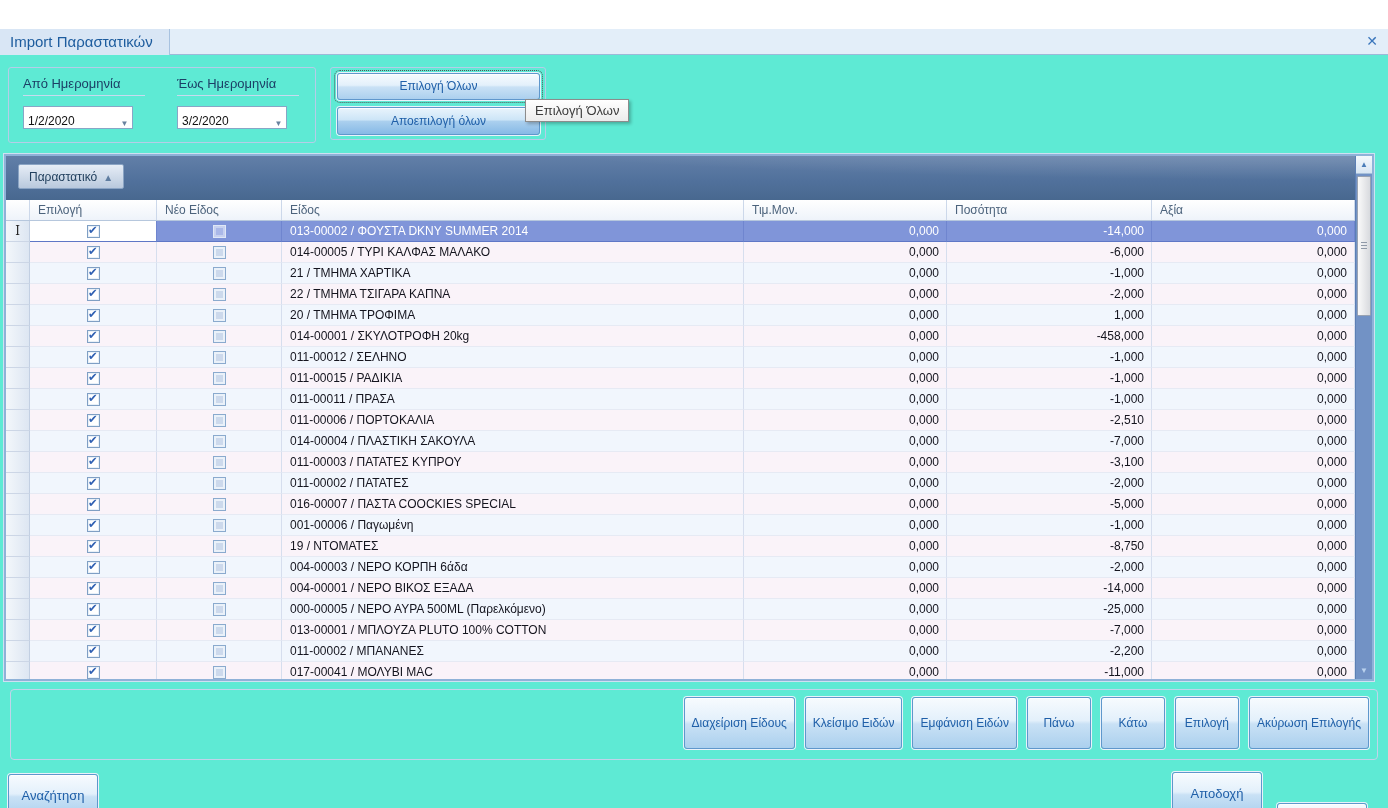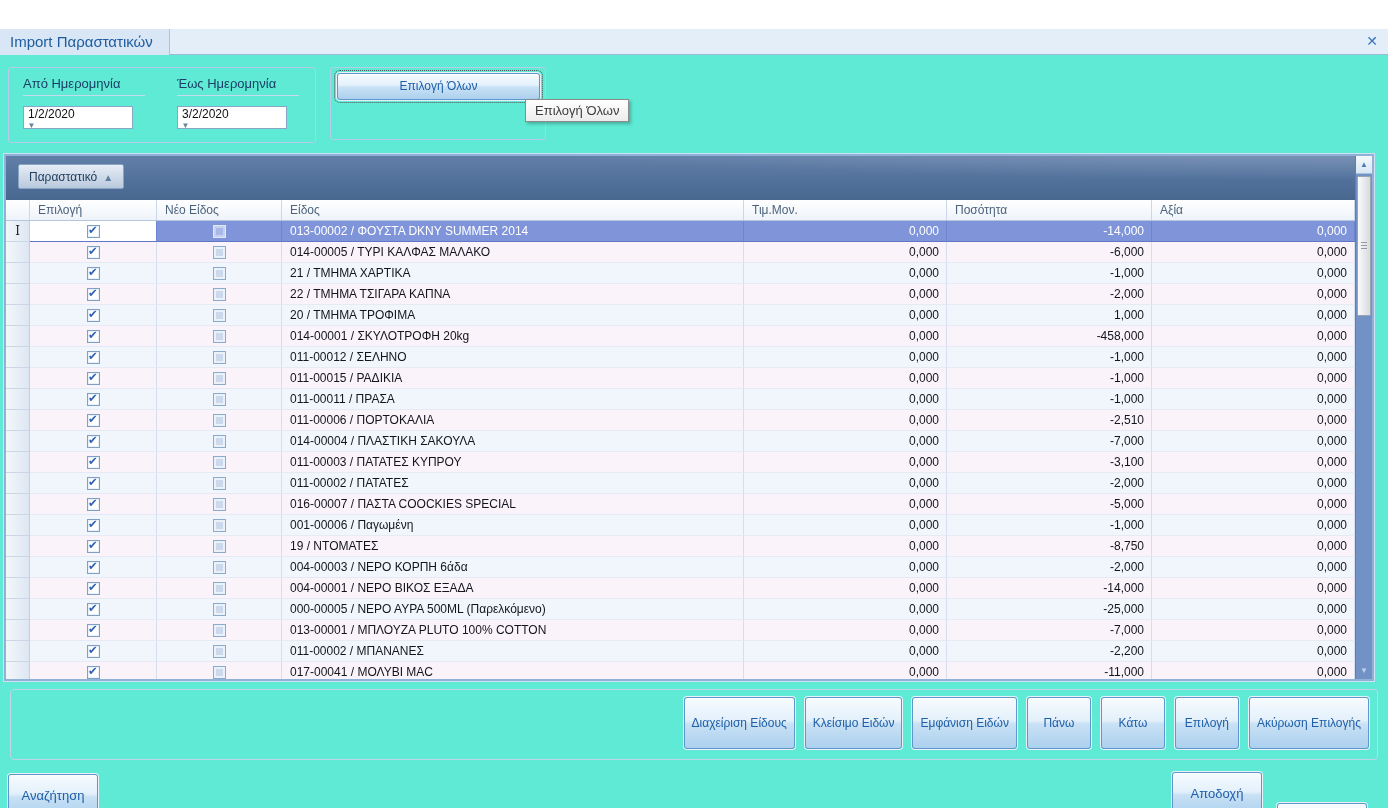--- a/index.html
+++ b/index.html
@@ -11,21 +11,21 @@
   .tabstrip { position:absolute; left:0; top:0; width:100%; height:26px; background:#e3eef9; border-bottom:1px solid #9db9d8; }
   .tab { position:absolute; left:0; top:0; height:26px; padding:0 16px 0 10px; background:#d9e6f5; border-right:1px solid #a8c2e0; color:#1d5c9e; font-size:15px; line-height:25px; z-index:2; }
   .close-icon { position:absolute; right:10px; top:3px; color:#3a76bc; font-weight:bold; font-size:14px; cursor:default; line-height:18px; }
 
   
   .groupbox { position:absolute; border:1px solid #b5cde8; border-radius:3px; }
   .dates-box { left:8px; top:38px; width:308px; height:76px; }
   .field { position:absolute; top:8px; width:122px; }
   .field-from { left:14px; } .field-to { left:168px; }
   .field-label { display:block; font-size:13px; color:#1c3f66; padding-bottom:4px; border-bottom:1px solid #c8daee; white-space:nowrap; }
-  .combo { position:absolute; top:38px; width:110px; height:23px; background:#fff; border:1px solid #88a6c6; display:flex; align-items:flex-start;flex-direction:column; }
+  .combo { position:absolute; top:38px; width:110px; height:23px; background:#fff; border:1px solid #88a6c6; display:flex; align-items:flex-end; }
   .combo-from { left:14px; } .combo-to { left:168px; }
   .combo-text { flex:1; font-size:12px; color:#111; padding-left:4px; }
   .combo-arrow { width:15px; text-align:center; font-size:8px; color:#68829e; }
 
   .actions-box { left:330px; top:38px; width:216px; height:73px; }
 
   
   .btn { border:1px solid #5f97cc; border-radius:3px;
          background:linear-gradient(180deg,#f7fbfe 0%,#e3f0fb 45%,#c9e1f5 52%,#abd0ee 100%);
          box-shadow:inset 0 1px 0 rgba(255,255,255,.85), 0 0 0 1px #e9f2fb;
@@ -127,20 +127,21 @@
       <span class="combo-arrow">▼</span>
     </div>
     <div class="combo combo-to">
       <span class="combo-text">3/2/2020</span>
       <span class="combo-arrow">▼</span>
     </div>
   </div>
 
   <div class="groupbox actions-box">
     <div class="btn btn-select-all">Επιλογή Όλων</div>
+    <div class="btn btn-deselect-all">Αποεπιλογή όλων</div>
   </div>
 
   <div class="tooltip">Επιλογή Όλων</div>
 
   <div class="grid">
     <div class="band"></div>
     <div class="chip">
       <span>Παραστατικό</span><span class="sort-arrow">▲</span>
     </div>
 

